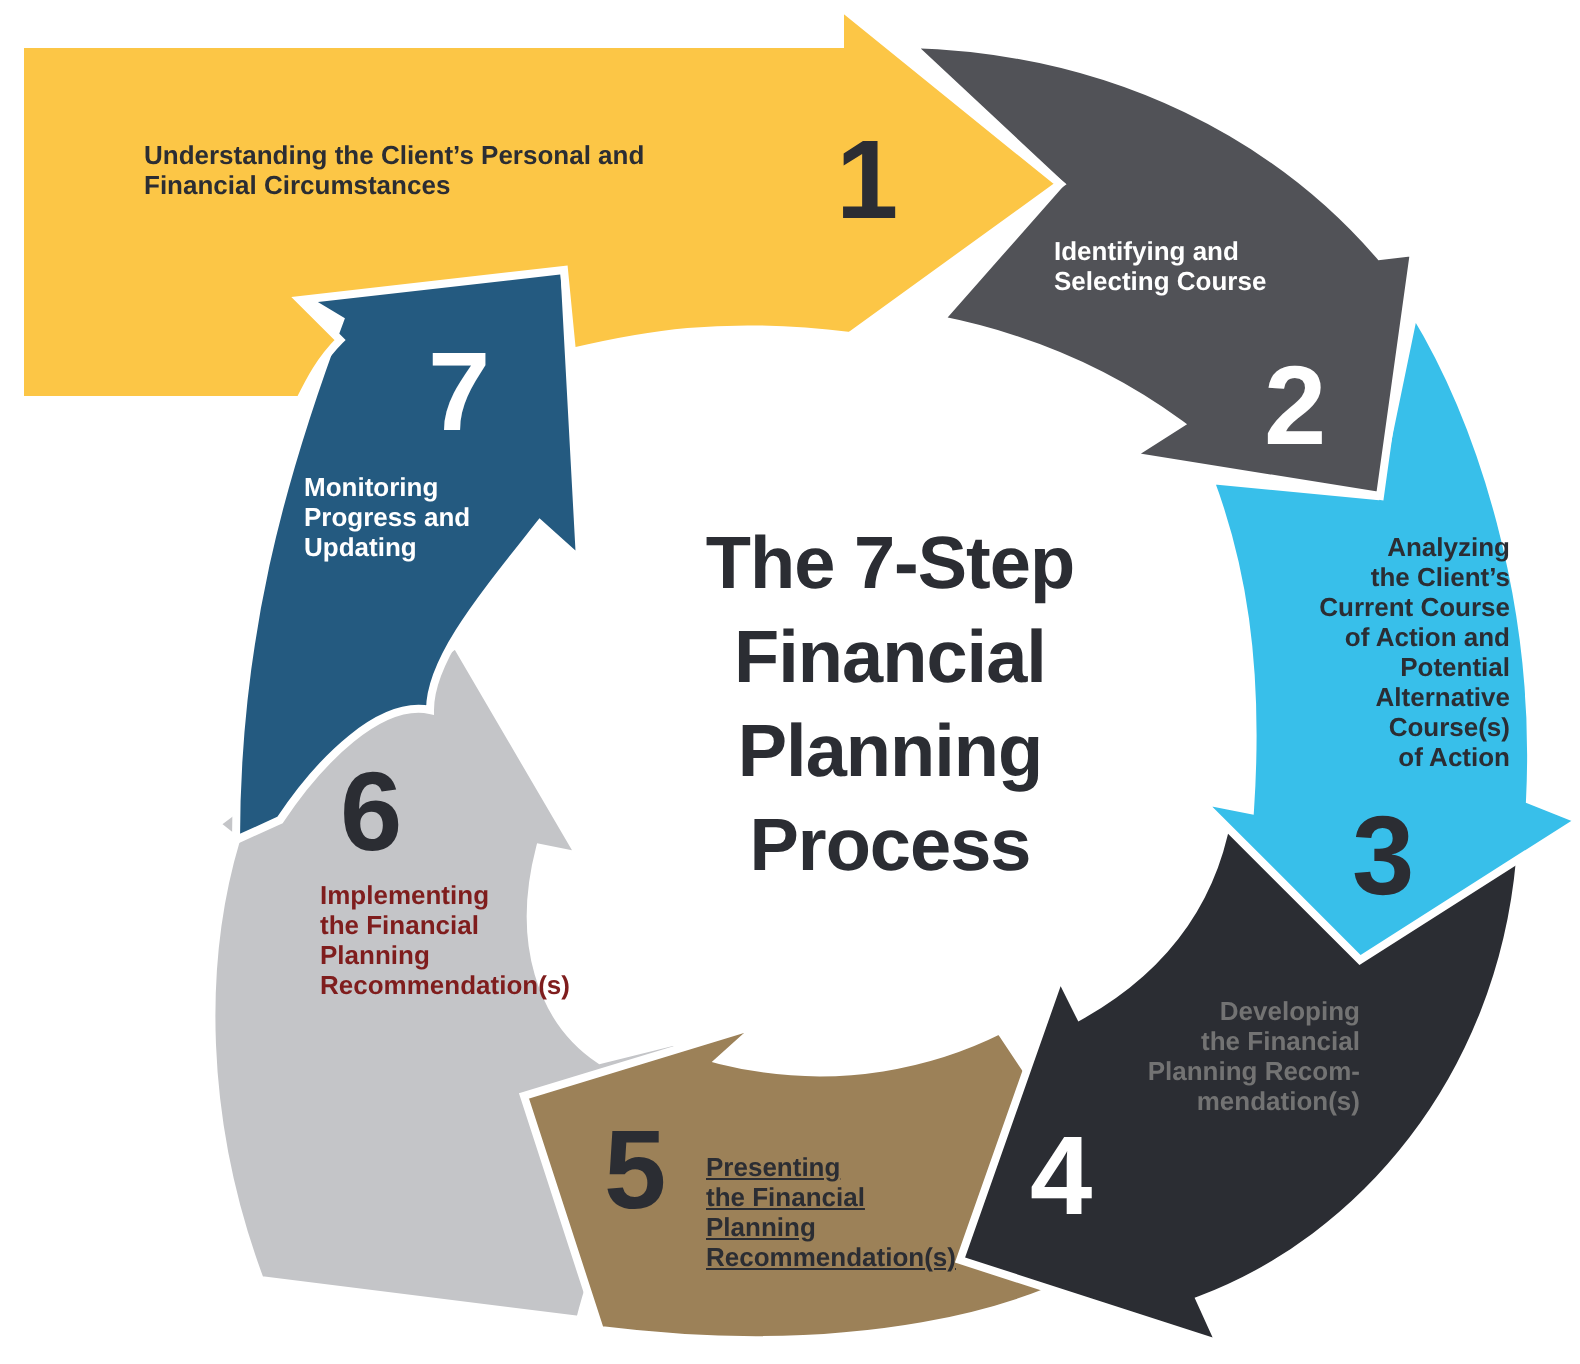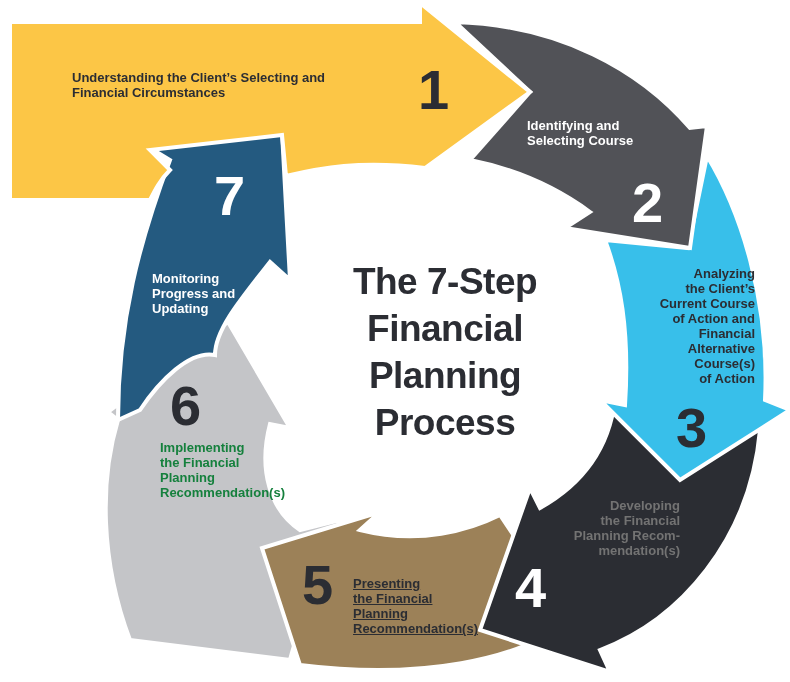--- a/index.html
+++ b/index.html
@@ -30,52 +30,52 @@
   <path id="arrow-1" d="M10,22 L420,22 L420,3 L530,92 L425,168 C360,160 320,168 286,176 L282,135 L150,150 L170,170 C160,180 155,190 150,200 L10,200 Z" stroke="#ffffff" stroke-width="4" stroke-linejoin="miter" fill="#FCC646"></path>
 
   <circle cx="445" cy="352" r="148" fill="#ffffff"></circle>
 </svg>
 
 <div class="title">The 7-Step
 Financial
 Planning
 Process</div>
 
-<div class="lbl" id="lbl-1" style="left: 72px; top: 70px; color: rgb(43, 45, 51);">Understanding the Client’s Selecting and
+<div class="lbl" id="lbl-1" style="left: 72px; top: 70px; color: rgb(43, 45, 51);">Understanding the Client’s Personal and
 Financial Circumstances</div>
 <div class="num" id="num-1" style="left: 418px; top: 62px; color: rgb(43, 45, 51);">1</div>
 
 <div class="lbl" id="lbl-2" style="left: 527px; top: 118px; color: rgb(255, 255, 255);">Identifying and
 Selecting Course</div>
 <div class="num" id="num-2" style="left: 632px; top: 175px; color: rgb(255, 255, 255);">2</div>
 
 <div class="lbl right" id="lbl-3" style="left: 630px; top: 266px; width: 125px; color: rgb(43, 45, 51);">Analyzing
 the Client’s
 Current Course
 of Action and
-Financial
+Potential
 Alternative
 Course(s)
 of Action</div>
 <div class="num" id="num-3" style="left: 676px; top: 400px; color: rgb(43, 45, 51);">3</div>
 
 <div class="lbl right" id="lbl-4" style="left: 540px; top: 498px; width: 140px; color: #737373;">Developing
 the Financial
 Planning Recom-
 mendation(s)</div>
 <div class="num" id="num-4" style="left: 515px; top: 560px; color: rgb(255, 255, 255);">4</div>
 
 <div class="lbl" id="lbl-5" style="left: 353px; top: 576px; color: rgb(43, 45, 51); text-decoration: underline;">Presenting
 the Financial
 Planning
 Recommendation(s)</div>
 <div class="num" id="num-5" style="left: 302px; top: 557px; color: rgb(43, 45, 51);">5</div>
 
-<div class="lbl" id="lbl-6" style="left: 160px; top: 440px; color: #15803d;">Implementing
+<div class="lbl" id="lbl-6" style="left: 160px; top: 440px; color: #7f1d1d;">Implementing
 the Financial
 Planning
 Recommendation(s)</div>
 <div class="num" id="num-6" style="left: 170px; top: 378px; color: rgb(43, 45, 51);">6</div>
 
-<div class="lbl" id="lbl-7" style="left: 152px; top: 236px; color: rgb(255, 255, 255); margin-top: 35px;">Monitoring
+<div class="lbl" id="lbl-7" style="left: 152px; top: 236px; color: rgb(255, 255, 255);">Monitoring
 Progress and
 Updating</div>
 <div class="num" id="num-7" style="left: 214px; top: 168px; color: rgb(255, 255, 255);">7</div>
 
 </body></html>

